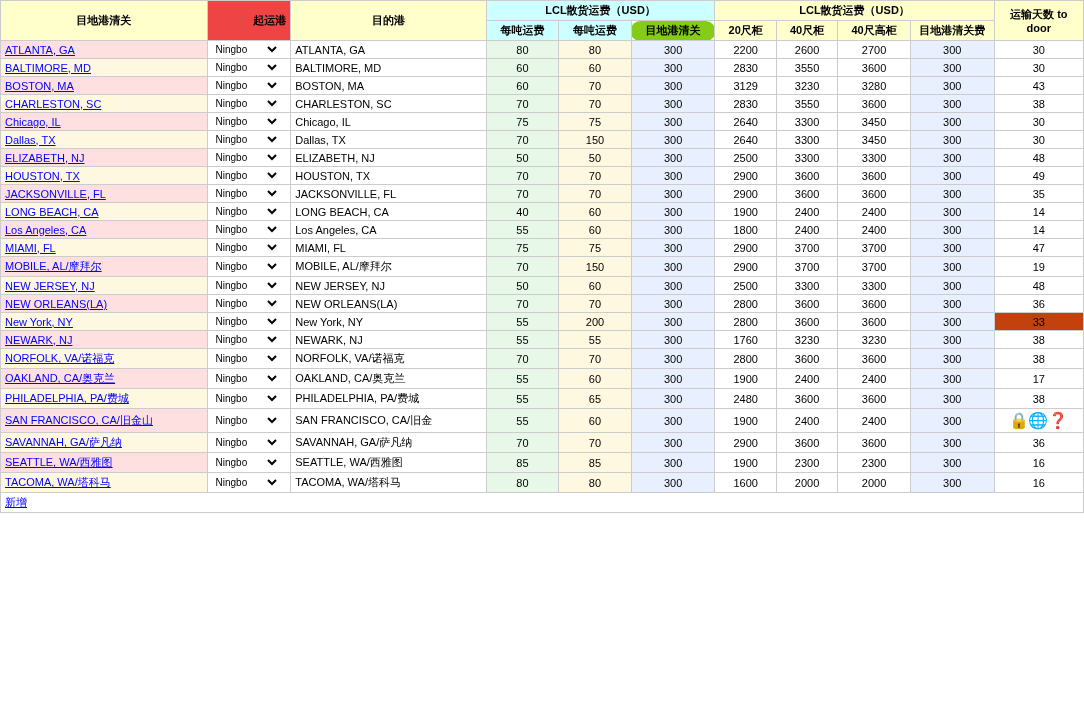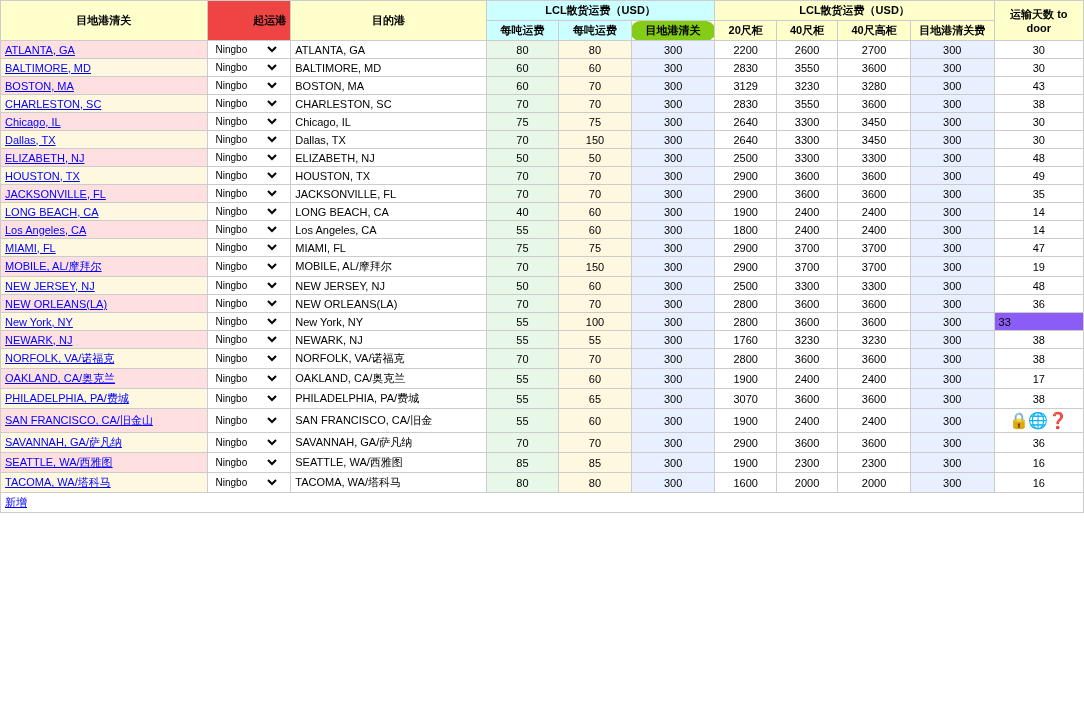--- a/index.html
+++ b/index.html
@@ -259,27 +259,27 @@
           <td style="background: rgb(255, 255, 255); text-align: center;">3600</td>
           <td style="background: rgb(255, 255, 255); text-align: center;">3600</td>
           <td style="background: rgb(232, 240, 255); text-align: center;">300</td>
           <td style="background: rgb(255, 255, 255); text-align: center;">36</td>
         </tr>
         <tr class="row-odd">
           <td style="color: blue; text-decoration: underline; cursor: pointer; background: rgb(255, 248, 224); font-size: 11px;">New York, NY</td>
           <td style="background: rgb(255, 255, 255);"><select style="font-size: 10px; border: none; background: transparent; width: 68px;"><option>Ningbo</option></select></td>
           <td style="background: rgb(255, 255, 255);">New York, NY</td>
           <td style="background: rgb(232, 248, 232); text-align: center;">55</td>
-          <td style="background: rgb(255, 248, 224); text-align: center;">100</td>
+          <td style="background: rgb(255, 248, 224); text-align: center;">200</td>
           <td style="background: rgb(232, 240, 255); text-align: center;">300</td>
           <td style="background: rgb(255, 255, 255); text-align: center;">2800</td>
           <td style="background: rgb(255, 255, 255); text-align: center;">3600</td>
           <td style="background: rgb(255, 255, 255); text-align: center;">3600</td>
           <td style="background: rgb(232, 240, 255); text-align: center;">300</td>
-          <td style="background: #8b5cf6; ">33</td>
+          <td style="background: #c2410c; text-align: center;">33</td>
         </tr>
         <tr class="row-even">
           <td style="color: blue; text-decoration: underline; cursor: pointer; background: rgb(255, 224, 224); font-size: 11px;">NEWARK, NJ</td>
           <td style="background: rgb(255, 255, 255);"><select style="font-size: 10px; border: none; background: transparent; width: 68px;"><option>Ningbo</option></select></td>
           <td style="background: rgb(255, 255, 255);">NEWARK, NJ</td>
           <td style="background: rgb(232, 248, 232); text-align: center;">55</td>
           <td style="background: rgb(255, 248, 224); text-align: center;">55</td>
           <td style="background: rgb(232, 240, 255); text-align: center;">300</td>
           <td style="background: rgb(255, 255, 255); text-align: center;">1760</td>
           <td style="background: rgb(255, 255, 255); text-align: center;">3230</td>
@@ -313,21 +313,21 @@
           <td style="background: rgb(232, 240, 255); text-align: center;">300</td>
           <td style="background: rgb(255, 255, 255); text-align: center;">17</td>
         </tr>
         <tr class="row-odd">
           <td style="color: blue; text-decoration: underline; cursor: pointer; background: rgb(255, 248, 224); font-size: 11px;">PHILADELPHIA, PA/费城</td>
           <td style="background: rgb(255, 255, 255);"><select style="font-size: 10px; border: none; background: transparent; width: 68px;"><option>Ningbo</option></select></td>
           <td style="background: rgb(255, 255, 255);">PHILADELPHIA, PA/费城</td>
           <td style="background: rgb(232, 248, 232); text-align: center;">55</td>
           <td style="background: rgb(255, 248, 224); text-align: center;">65</td>
           <td style="background: rgb(232, 240, 255); text-align: center;">300</td>
-          <td style="background: rgb(255, 255, 255); text-align: center;">3070</td>
+          <td style="background: rgb(255, 255, 255); text-align: center;">2480</td>
           <td style="background: rgb(255, 255, 255); text-align: center;">3600</td>
           <td style="background: rgb(255, 255, 255); text-align: center;">3600</td>
           <td style="background: rgb(232, 240, 255); text-align: center;">300</td>
           <td style="background: rgb(255, 255, 255); text-align: center;">38</td>
         </tr>
         <tr class="row-even">
           <td style="color: blue; text-decoration: underline; cursor: pointer; background: rgb(255, 224, 224); font-size: 11px;">SAN FRANCISCO, CA/旧金山</td>
           <td style="background: rgb(255, 255, 255);"><select style="font-size: 10px; border: none; background: transparent; width: 68px;"><option>Ningbo</option></select></td>
           <td style="background: rgb(255, 255, 255);">SAN FRANCISCO, CA/旧金</td>
           <td style="background: rgb(232, 248, 232); text-align: center;">55</td>

